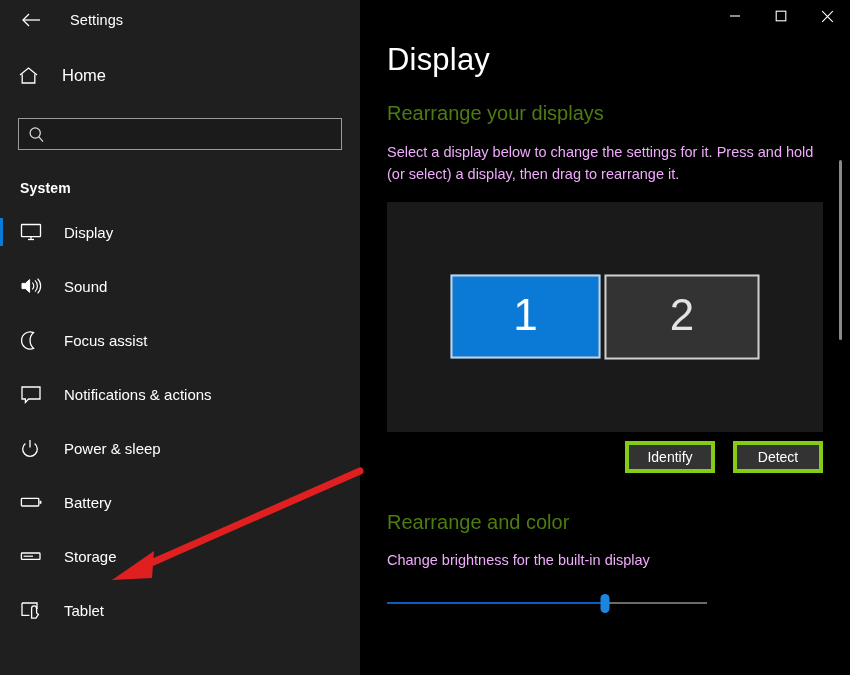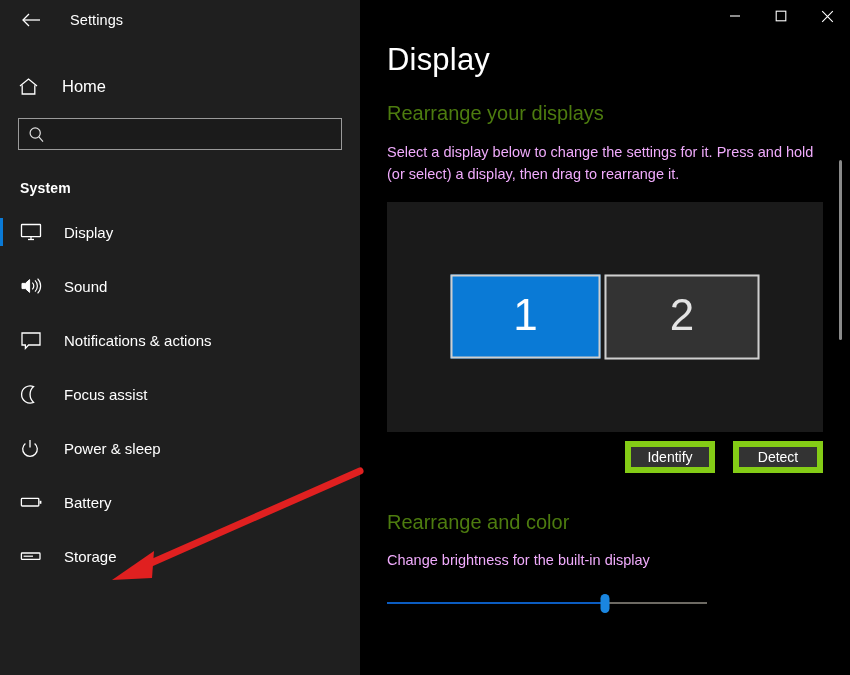--- a/index.html
+++ b/index.html
@@ -52,21 +52,21 @@
   .back-button svg { display: block; }
   .app-title {
     font-size: 14.5px;
     color: #ffffff;
     margin-left: 22px;
     letter-spacing: 0.1px;
   }
 
   .home-row {
     display: flex;
-    align-items: center;
+    align-items: flex-start;
     height: 40px;
     margin-top: 26px;
     padding-left: 18px;
     cursor: pointer;
   }
   .home-icon {
     width: 26px;
     display: flex;
     align-items: center;
     justify-content: flex-start;
@@ -252,21 +252,21 @@
     margin-top: 9px;
     width: 436px;
     display: flex;
     justify-content: flex-end;
     gap: 18px;
   }
   .flat-btn {
     min-width: 90px;
     height: 32px;
     background: #333333;
-    border: 6px solid #84cc16;
+    border: 4px solid #84cc16;
     color: #ffffff;
     font-family: "Liberation Sans", sans-serif;
     font-size: 14px;
     cursor: pointer;
     padding: 0 16px;
   }
 
   .brightness-section { margin-top: 38px; }
   .slider-wrap {
     margin-top: 22px;
@@ -387,35 +387,35 @@
             <path d="M15 3.4 A7.8 7.8 0 0 1 15 14.6" fill="none" stroke="#ffffff" stroke-width="1.2"></path>
             <path d="M17.6 1.6 A10.6 10.6 0 0 1 17.6 16.4" fill="none" stroke="#ffffff" stroke-width="1.2"></path>
           </svg>
         </span>
         <span class="nav-label">Sound</span>
       </li>
 
       <li class="nav-item">
 
         <span class="nav-icon">
+          <svg width="20" height="19" viewBox="0 0 20 19">
+            <path d="M13.6 1.6 A8.6 8.6 0 1 0 13.6 17.4 A10.6 10.6 0 0 1 13.6 1.6 Z" fill="none" stroke="#ffffff" stroke-width="1.3"></path>
+          </svg>
+        </span>
+        <span class="nav-label">Focus assist</span>
+      </li>
+
+      <li class="nav-item">
+
+        <span class="nav-icon">
           <svg width="22" height="19" viewBox="0 0 22 19">
             <path d="M2 2 L20 2 L20 14 L8.6 14 L5.4 17.4 L5.4 14 L2 14 Z" fill="none" stroke="#ffffff" stroke-width="1.3"></path>
           </svg>
         </span>
         <span class="nav-label">Notifications &amp; actions</span>
-      </li>
-
-      <li class="nav-item">
-
-        <span class="nav-icon">
-          <svg width="20" height="19" viewBox="0 0 20 19">
-            <path d="M13.6 1.6 A8.6 8.6 0 1 0 13.6 17.4 A10.6 10.6 0 0 1 13.6 1.6 Z" fill="none" stroke="#ffffff" stroke-width="1.3"></path>
-          </svg>
-        </span>
-        <span class="nav-label">Focus assist</span>
       </li>
 
       <li class="nav-item">
 
         <span class="nav-icon">
           <svg width="20" height="19" viewBox="0 0 20 19">
             <path d="M5.4 4.4 A7.3 7.3 0 1 0 14.6 4.4" fill="none" stroke="#ffffff" stroke-width="1.3"></path>
             <path d="M10 1 L10 8.6" stroke="#ffffff" stroke-width="1.3"></path>
           </svg>
         </span>
@@ -437,20 +437,31 @@
 
         <span class="nav-icon">
           <svg width="23" height="14" viewBox="0 0 23 14">
             <rect x="1.4" y="4" width="18.6" height="6.4" rx="0.7" fill="none" stroke="#ffffff" stroke-width="1.3"></rect>
             <path d="M3.6 7.2 L13 7.2" stroke="#ffffff" stroke-width="1.2"></path>
           </svg>
         </span>
         <span class="nav-label">Storage</span>
       </li>
 
+      <li class="nav-item">
+
+        <span class="nav-icon">
+          <svg width="22" height="19" viewBox="0 0 22 19">
+            <path d="M2 2 L17 2 L17 8" fill="none" stroke="#ffffff" stroke-width="1.3"></path>
+            <path d="M2 2 L2 14.4 L9.4 14.4" fill="none" stroke="#ffffff" stroke-width="1.3"></path>
+            <path d="M11.6 7.4 A2.5 2.5 0 0 1 16.6 7.4 L16.6 12 L18.4 13.3 L16 17.2 L11.6 17.2 Z" fill="none" stroke="#ffffff" stroke-width="1.3"></path>
+          </svg>
+        </span>
+        <span class="nav-label">Tablet</span>
+      </li>
 
     </ul>
   </div>
 
   <div class="content-pane">
 
     <div class="titlebar-right">
       <div class="win-btn">
         <svg width="12" height="12" viewBox="0 0 12 12">
           <path d="M1 6 L11 6" stroke="#ffffff" stroke-width="1.1"></path>

